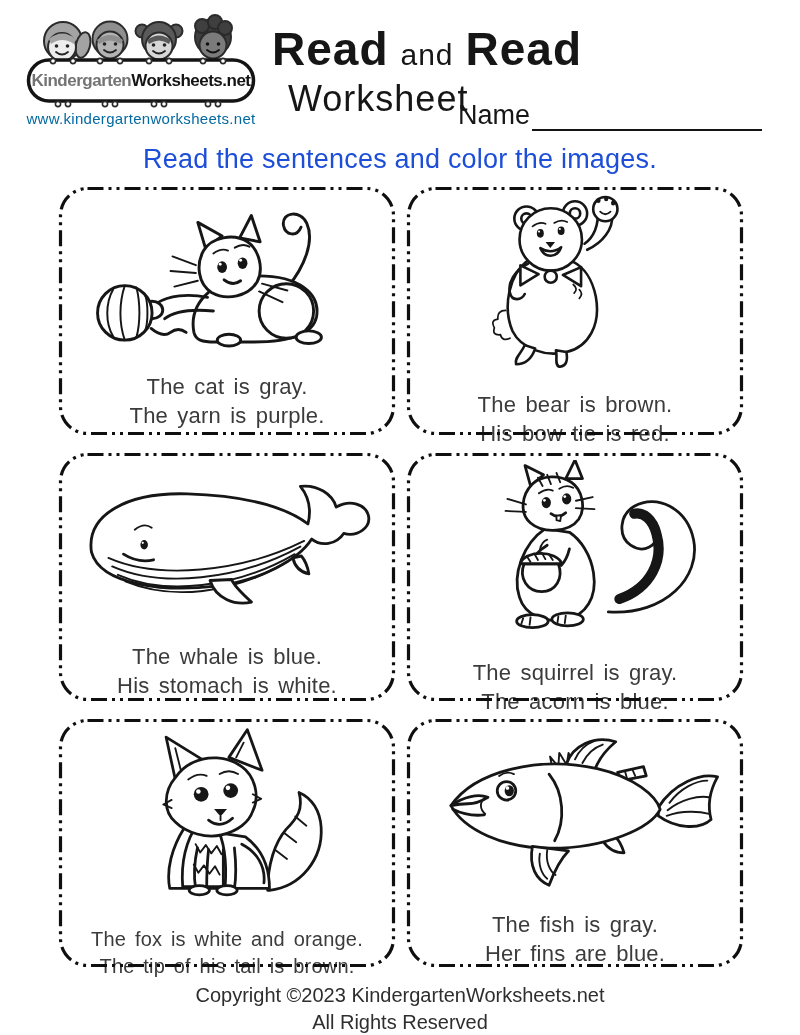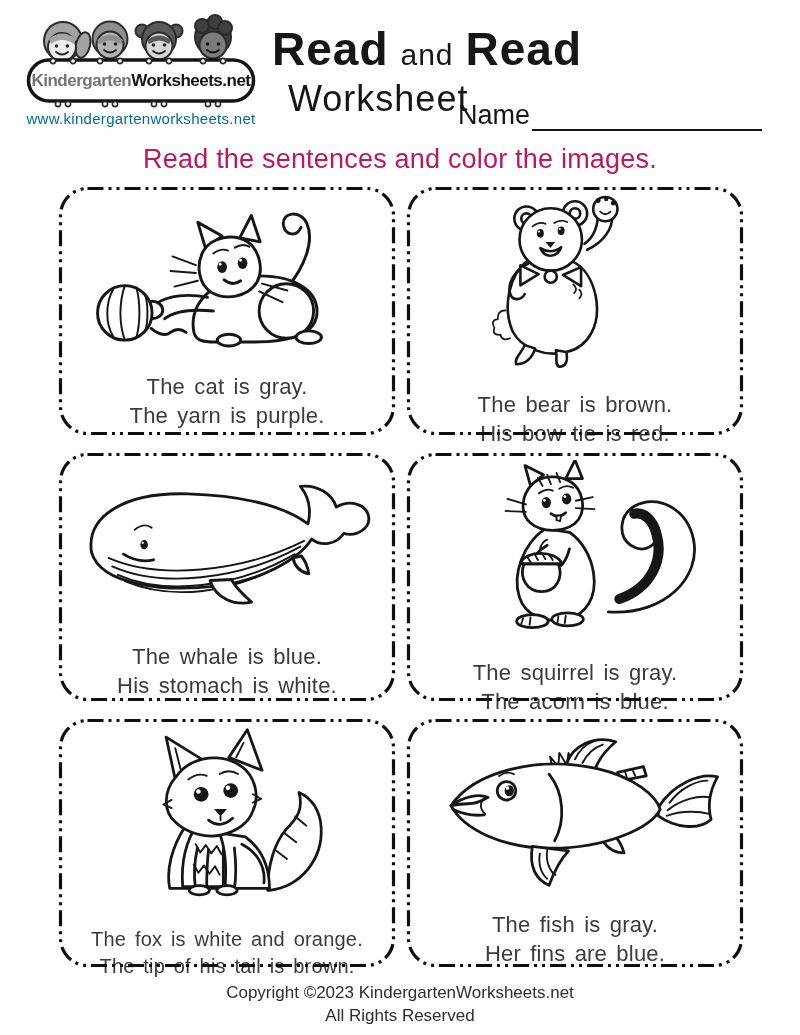--- a/index.html
+++ b/index.html
@@ -21,37 +21,37 @@
   .title-line1{display:flex;align-items:baseline;gap:12px;letter-spacing:1px;}
   .title-word{font-size:46px;font-weight:700;margin-top:16px;}
   .title-and{font-size:30px;font-weight:400;}
   .subtitle{font-size:36px;font-weight:400;margin:2px 0 4px 16px;letter-spacing:1px;}
   .name-row{position:absolute;left:458px;top:100px;display:flex;align-items:flex-end;}
   .name-label{font-size:27px;}
   .name-line{width:230px;height:24px;border-bottom:2.5px solid #141414;margin-left:2px;}
 
   
   .instruction{position:absolute;left:0;right:0;top:144px;text-align:center;
-               font-size:27px;color:#be185d;letter-spacing:0.2px;}
+               font-size:27px;color:#1d4ed8;letter-spacing:0.2px;}
 
   
   .grid{position:absolute;left:58px;top:186px;width:686px;
         display:grid;grid-template-columns:338px 338px;column-gap:10px;
         grid-auto-rows:250px;row-gap:16px;}
   .card{position:relative;display:flex;flex-direction:column;align-items:center;
         padding:8px 14px 10px;box-sizing:border-box;}
   .card-border{position:absolute;inset:0;width:100%;height:100%;}
   .card-art{flex:1;display:flex;align-items:center;justify-content:center;width:100%;}
   .card-text{text-align:center;font-size:22px;color:#3b3b3b;line-height:1.33;
              letter-spacing:0.2px;word-spacing:3px;margin-bottom:4px;white-space:nowrap;}
   .card-text.small{font-size:20px;}
 
   
   .footer{position:absolute;left:0;right:0;top:982px;text-align:center;
-          font-size:17px;color:#2e2e2e;line-height:1.35;}
+          font-size:20px;color:#2e2e2e;line-height:1.35;}
 
   
   .art path,.art circle,.art ellipse,.art rect{
       fill:none;stroke:#161616;stroke-width:3;stroke-linecap:round;stroke-linejoin:round;}
   .art .f{fill:#ffffff;}
   .art .k{fill:#161616;stroke:none;}
   .art .w{fill:#ffffff;stroke:none;}
   .art .thick{stroke-width:11;}
   .art .thin{stroke-width:2;}
 </style>

